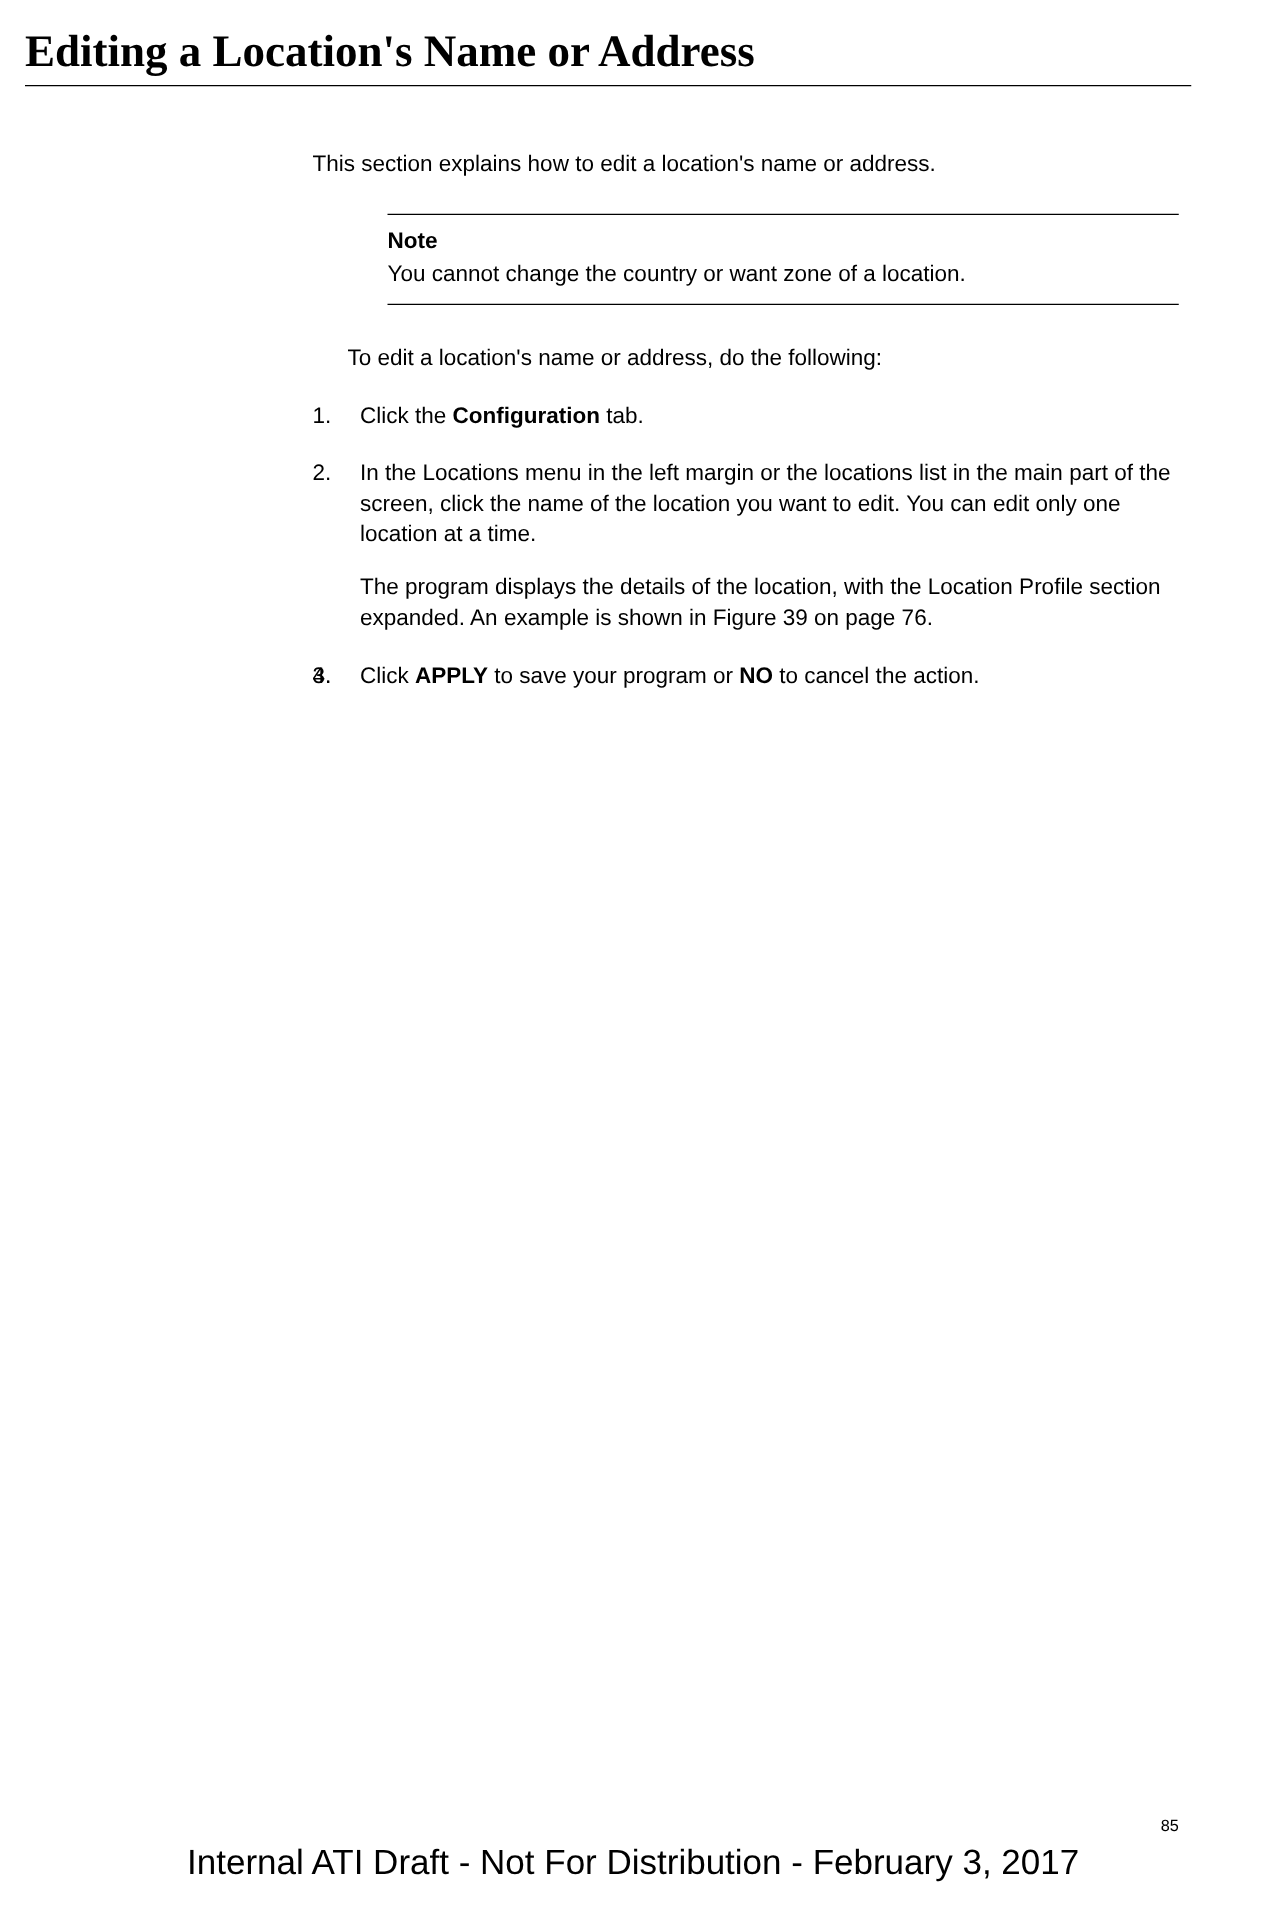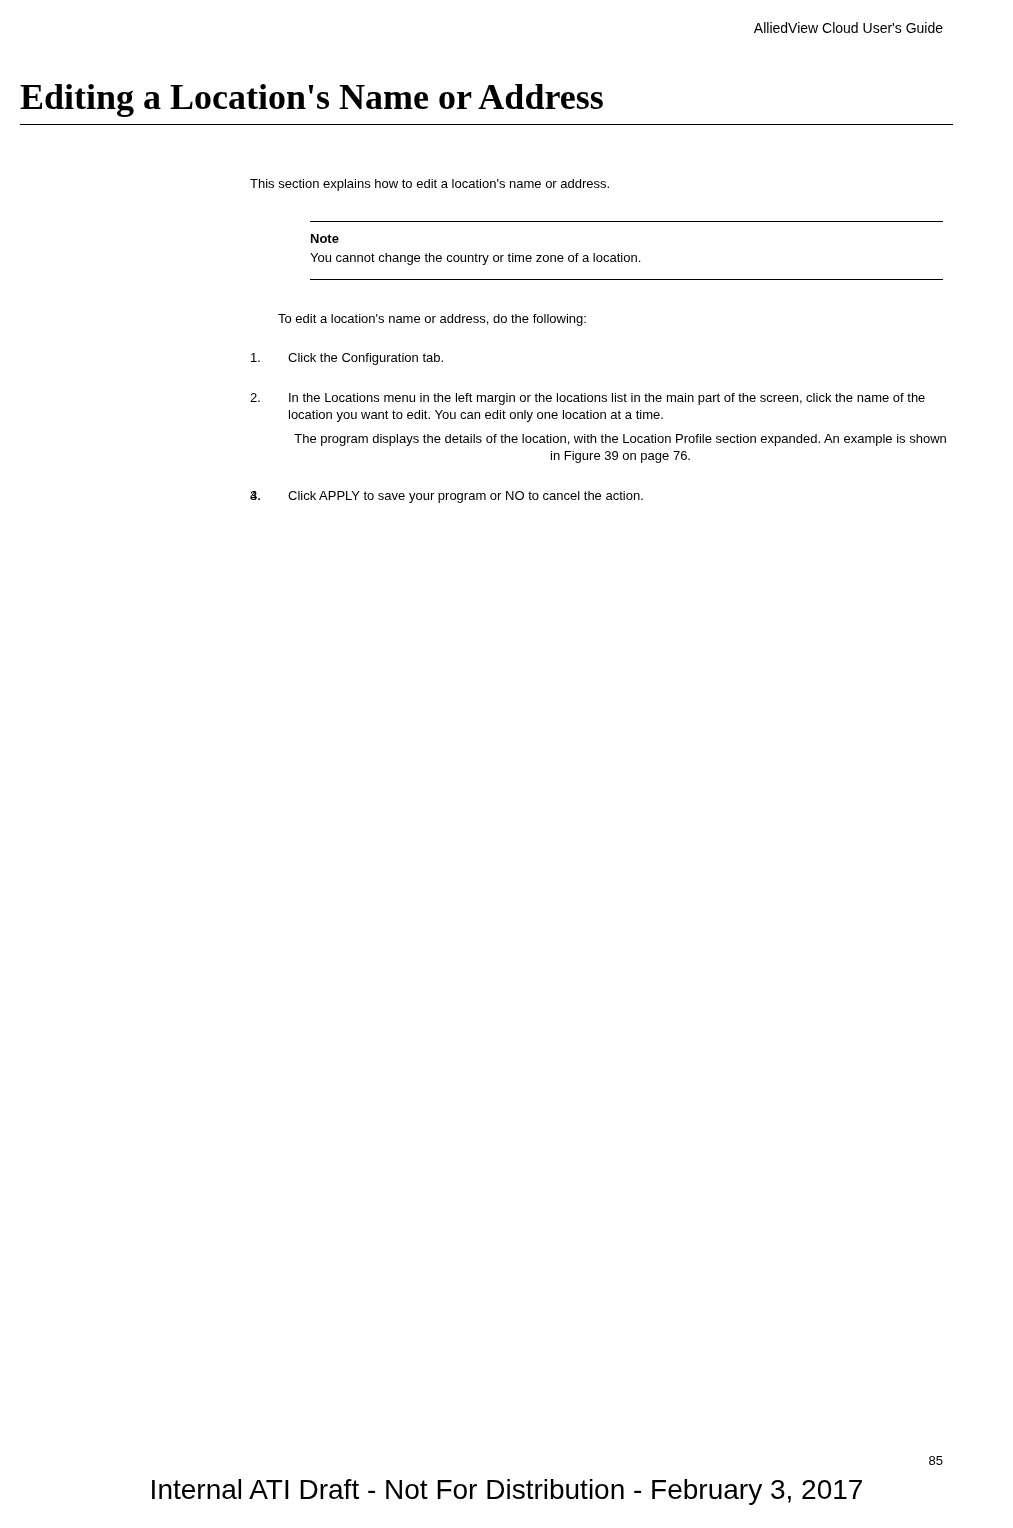--- a/index.html
+++ b/index.html
@@ -25,21 +25,21 @@
   .section-title {
     font-family: "Times New Roman", Times, serif;
     font-size: 36px;
     font-weight: bold;
     border-bottom: 1.5px solid #000;
     padding-bottom: 6px;
     margin-bottom: 50px;
   }
   .content {
     margin-left: 230px;
-    font-size: 13px;
+    font-size: 18px;
     line-height: 1.35;
   }
   .intro {
     margin-bottom: 28px;
   }
   .note-box {
     border-top: 1px solid #000;
     border-bottom: 1px solid #000;
     padding: 8px 0 12px 0;
     margin: 0 10px 30px 60px;
@@ -60,55 +60,53 @@
     position: relative;
     padding-left: 38px;
     margin-bottom: 22px;
   }
   ol.steps > li .num {
     position: absolute;
     left: 0;
     top: 0;
   }
   ol.steps > li .step-extra {
-    margin-top: 6px;
-    text-align: center;
+    margin-top: 18px;
   }
-  .bold { font-weight: normal; }
+  .bold { font-weight: bold; }
   .page-number {
     position: absolute;
     bottom: 60px;
     right: 70px;
     font-size: 13px;
   }
   .footer {
     position: absolute;
     bottom: 22px;
     left: 0;
     width: 100%;
     text-align: center;
     font-size: 28px;
   }
 </style>
 </head>
 <body>
 
 <div class="page">
 
-  <div class="running-header">AlliedView Cloud User's Guide</div>
 
   <h1 class="section-title">Editing a Location's Name or Address</h1>
 
   <div class="content">
 
     <p class="intro">This section explains how to edit a location's name or address.</p>
 
     <div class="note-box">
       <div class="note-title">Note</div>
-      <div>You cannot change the country or time zone of a location.</div>
+      <div>You cannot change the country or want zone of a location.</div>
     </div>
 
     <p class="instr">To edit a location's name or address, do the following:</p>
 
     <ol class="steps">
 
       <li>
         <span class="num">1.</span>
         <span>Click the </span><span class="bold">Configuration</span><span> tab.</span>
       </li>

